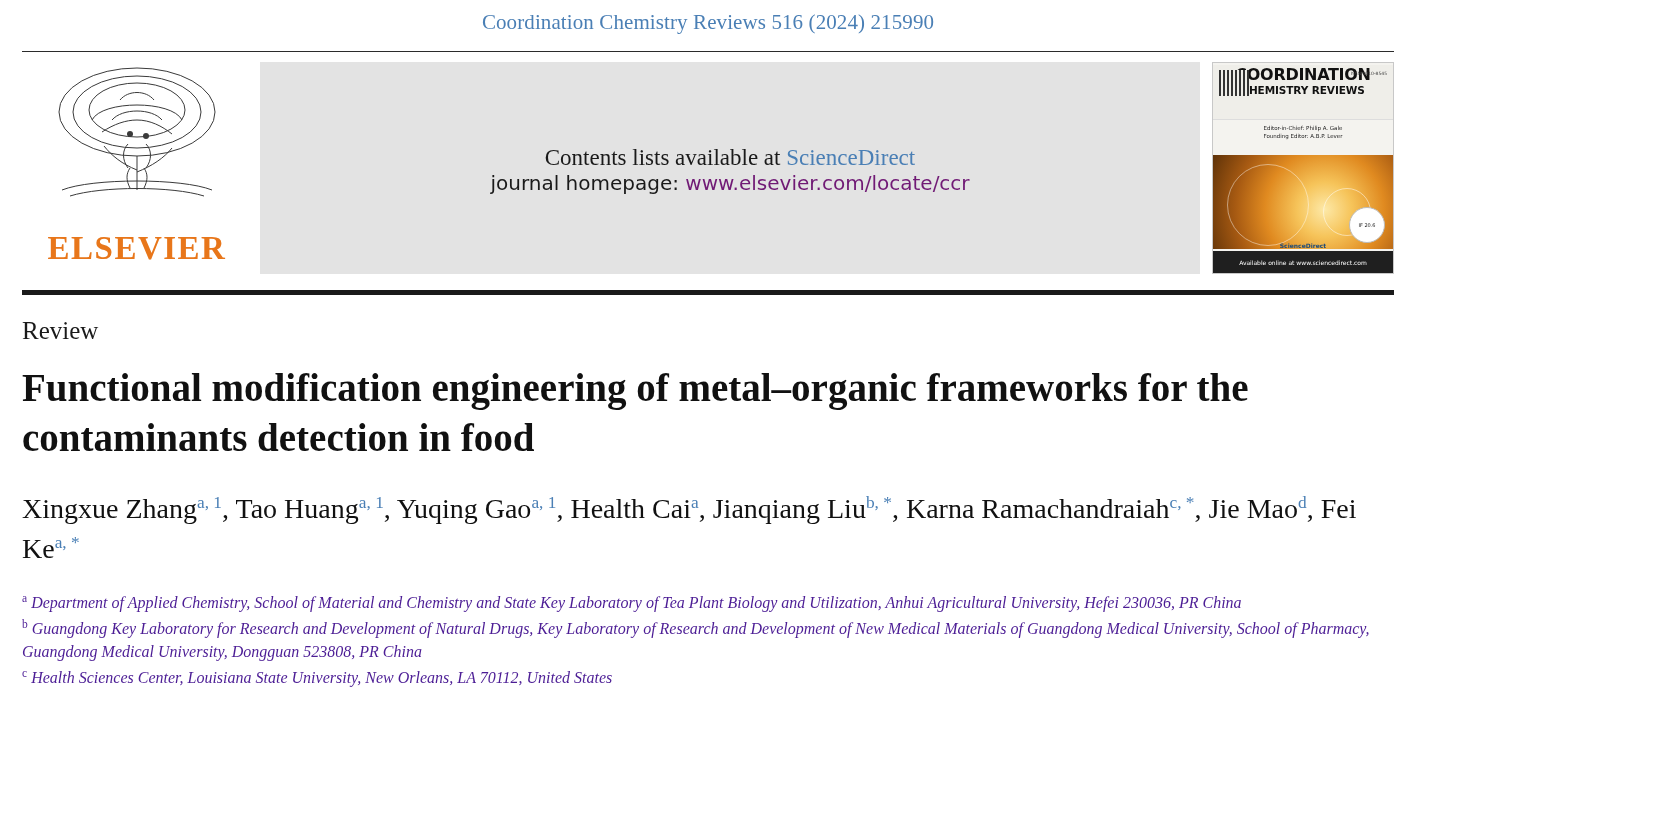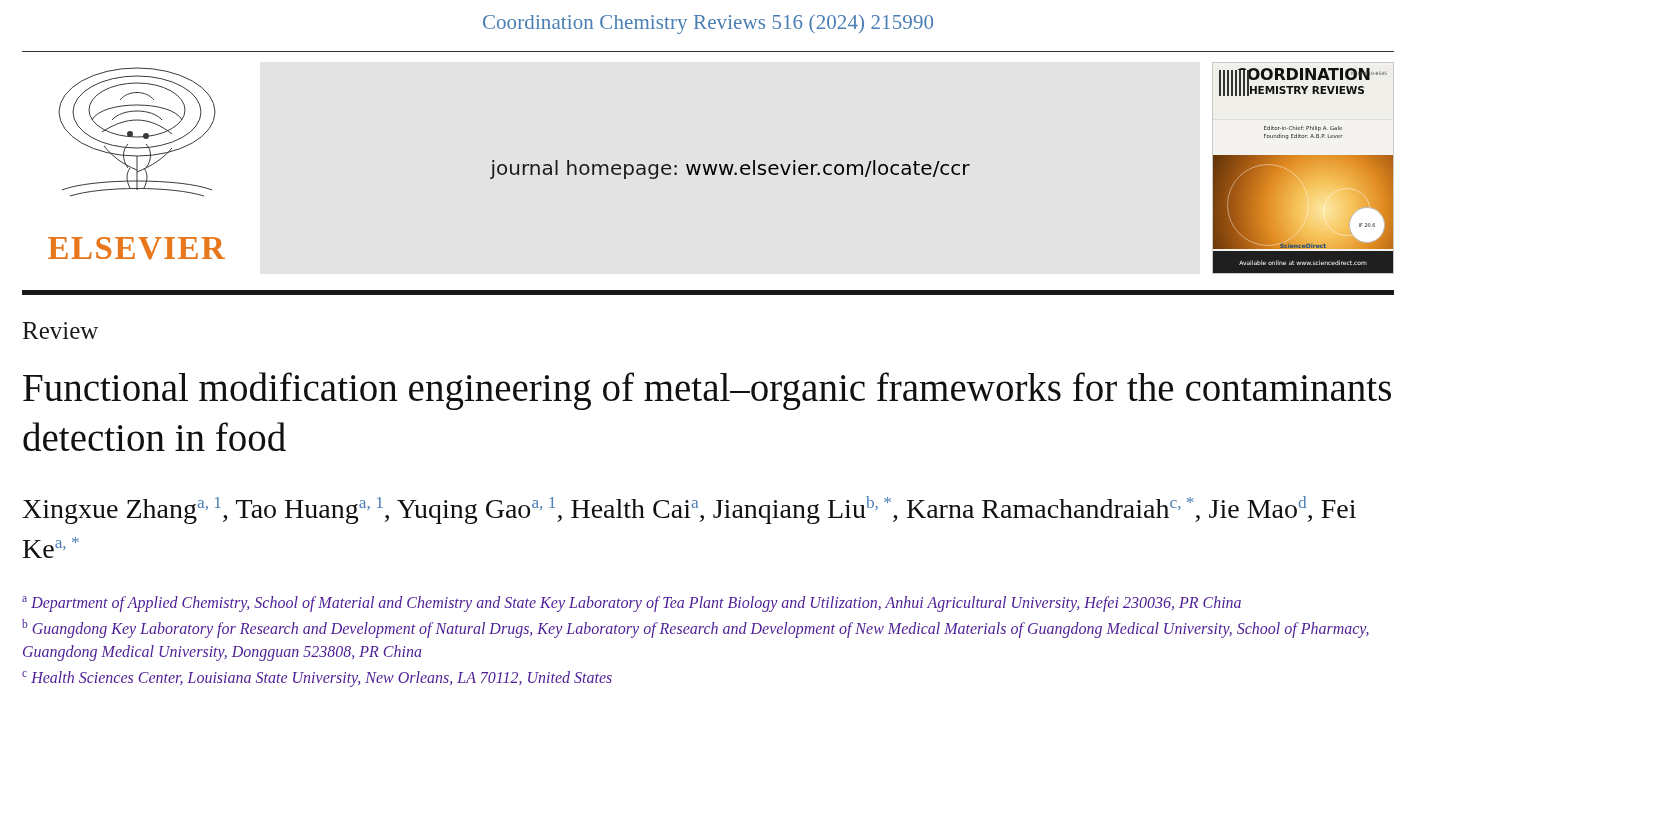--- a/index.html
+++ b/index.html
@@ -82,21 +82,21 @@
     font-size: 43px;
     color: #111111;
     margin: 26px 0 30px 0;
     letter-spacing: 0.2px;
   }
   .homepage-line {
     font-family: "DejaVu Sans", sans-serif;
     font-size: 20px;
     color: #1a1a1a;
   }
-  .homepage-line .link { color: #000000; }
+  .homepage-line .link { color: #701a75; }
 
   
   .cover {
     flex: 0 0 182px;
     width: 182px;
     margin: 10px 0 10px 6px;
     border: 1px solid #c8c8c8;
     position: relative;
     background: #f4f3ef;
     overflow: hidden;
@@ -201,21 +201,21 @@
   }
   .article-type {
     font-size: 25px;
     color: #1a1a1a;
     margin-bottom: 18px;
   }
   .article-title {
     font-size: 39px;
     line-height: 1.28;
     color: #111111;
-    font-weight: 400;
+    font-weight: 700;
     margin: 14px 0 26px 0;
     max-width: 1480px;
   }
   .authors {
     font-size: 28px;
     line-height: 1.45;
     color: #111111;
     margin-bottom: 20px;
     max-width: 1440px;
   }
@@ -269,20 +269,24 @@
         </g>
         <g fill="#3a3a3a">
           <circle cx="88" cy="74" r="3"></circle>
           <circle cx="104" cy="76" r="3"></circle>
         </g>
       </svg>
       <div class="elsevier-word">ELSEVIER</div>
     </div>
 
     <div class="journal-banner">
+      <div class="contents-line">
+        <span>Contents lists available at</span>
+        <span class="link">ScienceDirect</span>
+      </div>
       <div class="homepage-line">
         <span>journal homepage:</span>
         <span class="link">www.elsevier.com/locate/ccr</span>
       </div>
     </div>
 
     <div class="cover">
       <div class="cover-top">
         <div class="cover-barcode"></div>
         <div class="cover-issn">ISSN 0010-8545</div>

